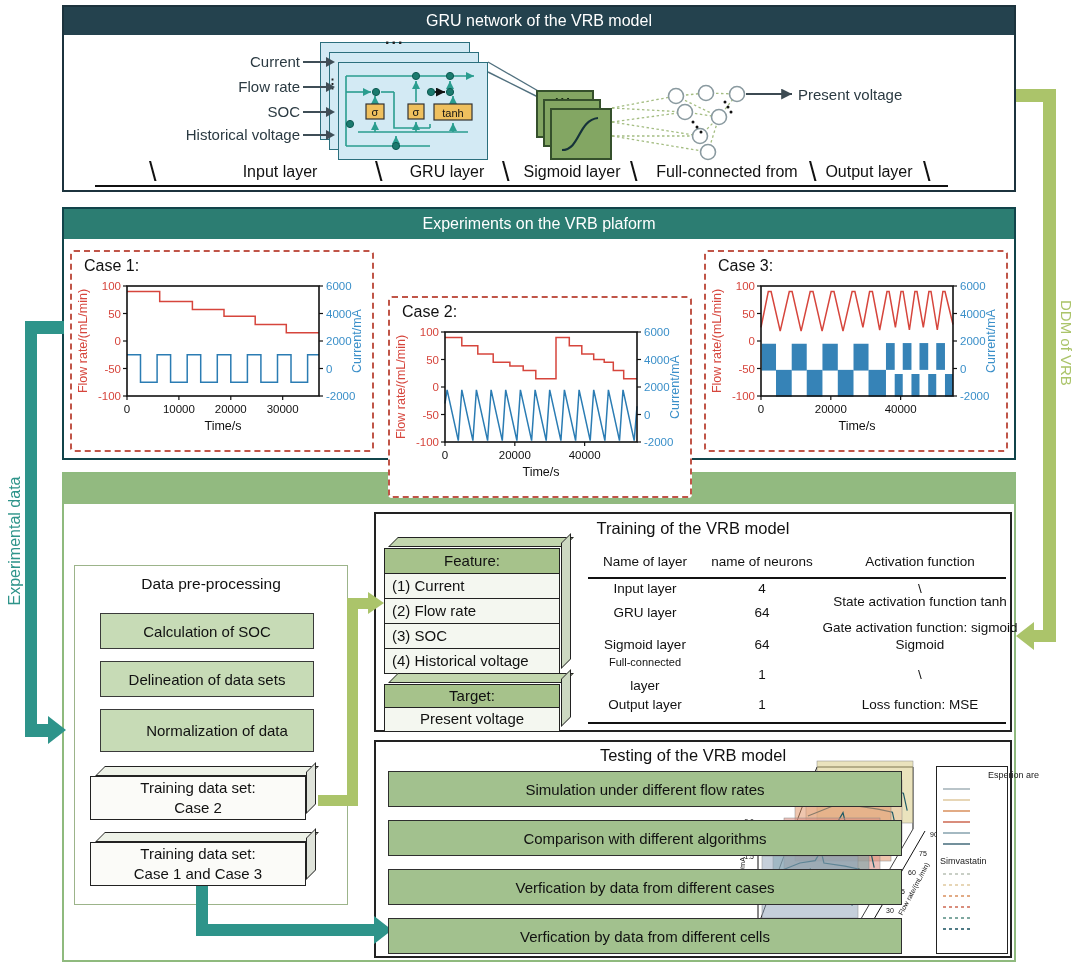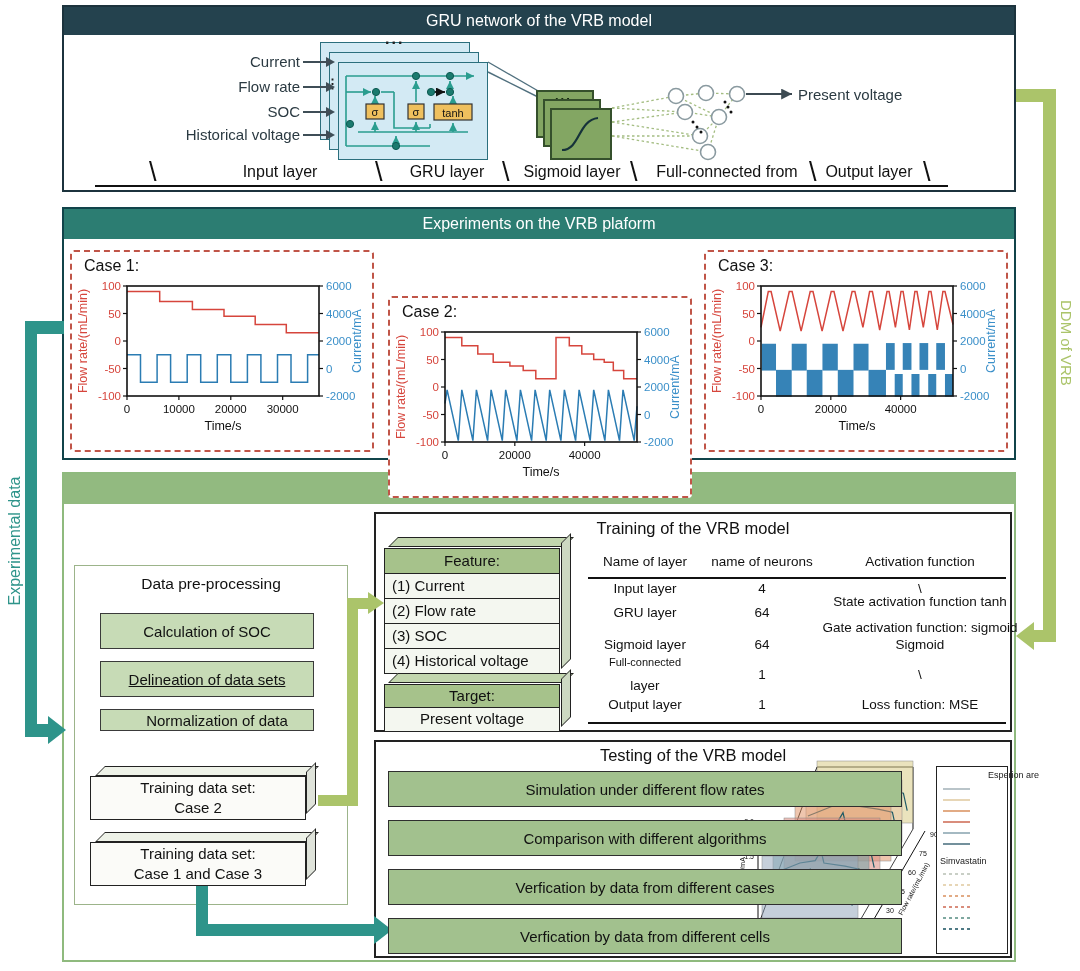--- a/index.html
+++ b/index.html
@@ -445,22 +445,22 @@
         <line x1="123.81818181818181" y1="120" x2="123.81818181818181" y2="124" stroke="#111" stroke-width="1.2"></line>
         <text x="123.81818181818181" y="137" fill="#111" text-anchor="middle" font-size="11.5" font-family="Liberation Sans, sans-serif" transform="">20000</text>
         <line x1="193.63636363636363" y1="120" x2="193.63636363636363" y2="124" stroke="#111" stroke-width="1.2"></line>
         <text x="193.63636363636363" y="137" fill="#111" text-anchor="middle" font-size="11.5" font-family="Liberation Sans, sans-serif" transform="">40000</text>
         <text x="150" y="154" fill="#111" text-anchor="middle" font-size="12.5" font-family="Liberation Sans, sans-serif" transform="">Time/s</text>
         <text x="14" y="65" fill="#d6453c" text-anchor="middle" font-size="12.5" font-family="Liberation Sans, sans-serif" transform="rotate(-90 14 65)">Flow rate/(mL/min)</text>
         <text x="288" y="65" fill="#3a8fc9" text-anchor="middle" font-size="12.5" font-family="Liberation Sans, sans-serif" transform="rotate(-90 288 65)">Current/mA</text>
       </svg>
     </div>
     <div class="step-box" style="position: absolute; left: 100px; top: 613px; width: 214px; height: 36px;">Calculation of SOC</div>
-    <div class="step-box" style="position: absolute; left: 100px; top: 661px; width: 214px; height: 36px; text-decoration: underline;">Delineation of data sets</div>
-    <div class="step-box" style="position: absolute; left: 100px; top: 709px; width: 214px; height: 22px; padding-left: 20px;">Normalization of data</div>
+    <div class="step-box" style="position: absolute; left: 100px; top: 661px; width: 214px; height: 36px;">Delineation of data sets</div>
+    <div class="step-box" style="position: absolute; left: 100px; top: 709px; width: 214px; height: 43px; padding-left: 20px;">Normalization of data</div>
     <div class="slab3d" style="position: absolute; left: 90px; top: 776px; width: 216px; height: 44px;">
       <div style="position: absolute; left: 0px; top: 2px; width: 100%; text-align: center; font-size: 15px;">Training data set:</div>
       <div style="position: absolute; left: 0px; top: 22px; width: 100%; text-align: center; font-size: 15px;">Case 2</div>
     </div>
     <div class="slab3d" style="position: absolute; left: 90px; top: 842px; width: 216px; height: 44px;">
       <div style="position: absolute; left: 0px; top: 2px; width: 100%; text-align: center; font-size: 15px;">Training data set:</div>
       <div style="position: absolute; left: 0px; top: 22px; width: 100%; text-align: center; font-size: 15px;">Case 1 and Case 3</div>
     </div>
     <div class="task-box" style="position: absolute; left: 388px; top: 771px; width: 514px; height: 36px;">Simulation under different flow rates</div>
     <div class="task-box" style="position: absolute; left: 388px; top: 820px; width: 514px; height: 36px;">Comparison with different algorithms</div>

